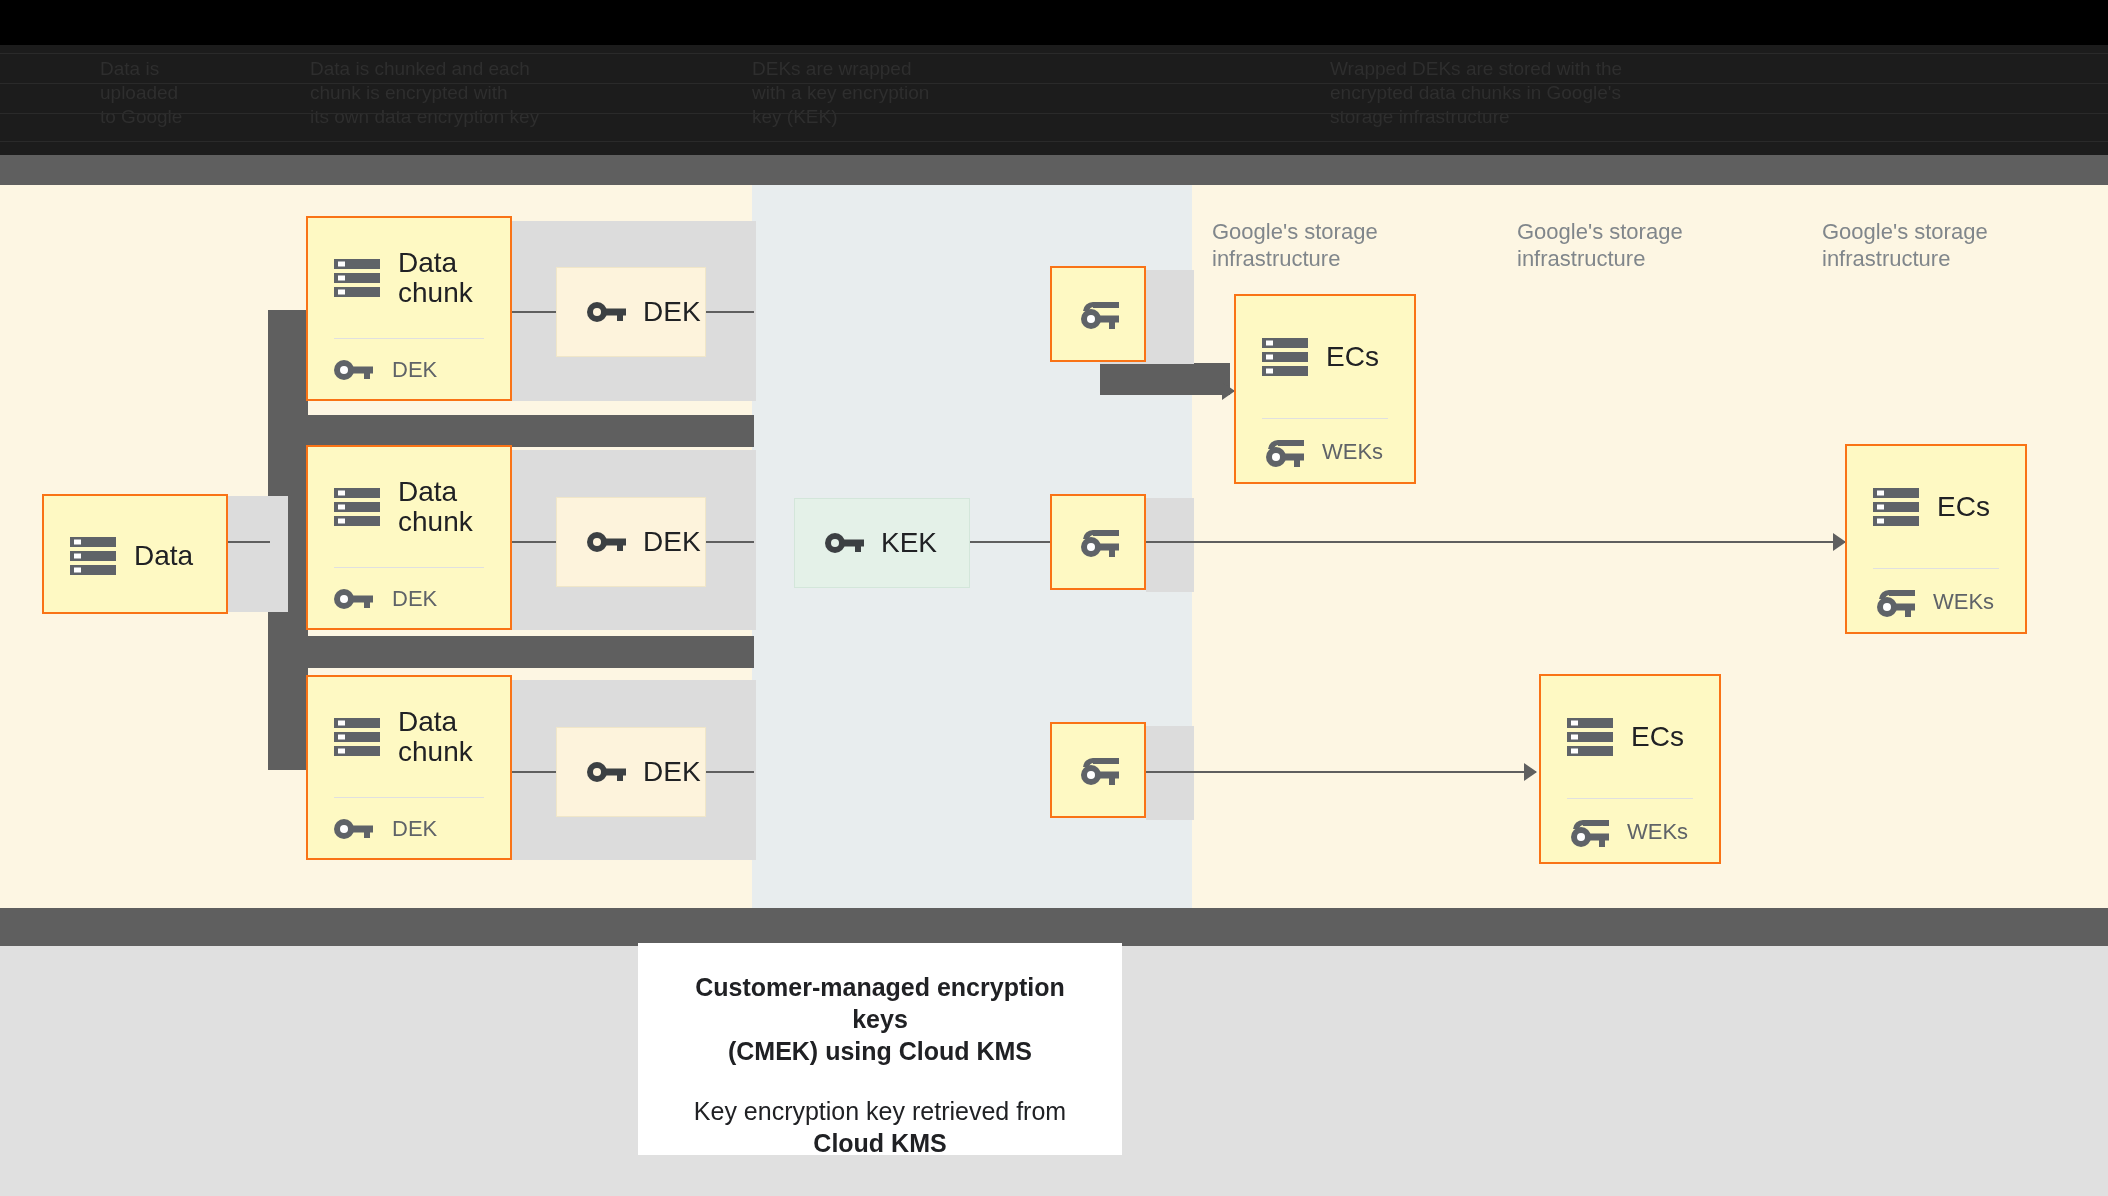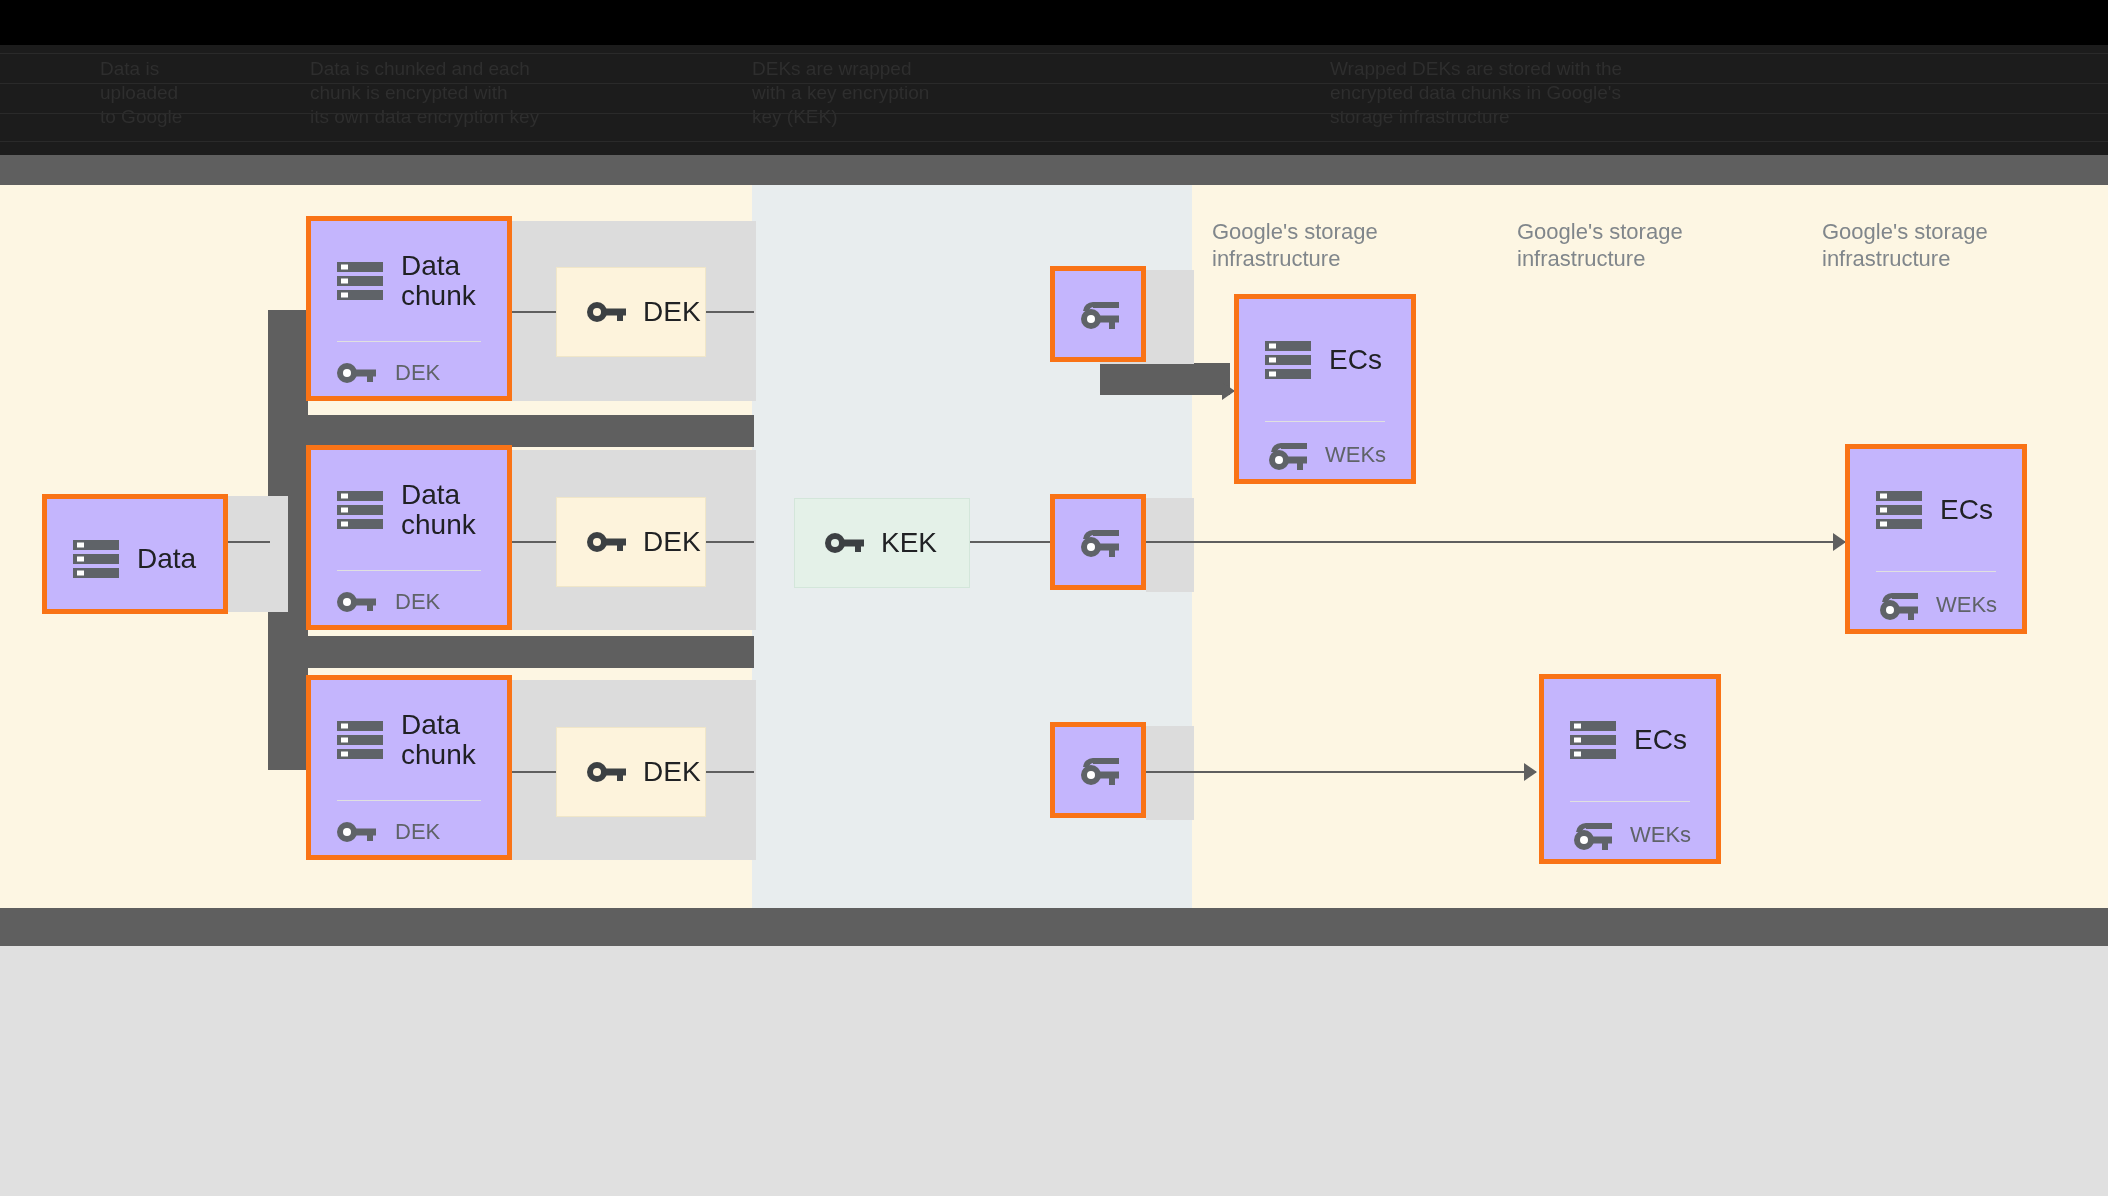--- a/index.html
+++ b/index.html
@@ -23,21 +23,21 @@
   .band-dark-bottom{position:absolute;left:0;top:908px;width:2108px;height:38px;background:#5f5f5f;}
   .band-grey-bottom{position:absolute;left:0;top:946px;width:2108px;height:250px;background:#e0e0e0;}
 
   
   .spine{position:absolute;background:#5f5f5f;}
 
   
   .shadow-block{position:absolute;background:#dcdcdc;}
 
   
-  .card{position:absolute;background:#c4b5fd;border:5px solid #f97316;box-sizing:border-box;}
+  .card{position:absolute;background:#fef9c3;border:2px solid #f97316;box-sizing:border-box;}
   .card-row{display:flex;align-items:center;gap:18px;padding:0 26px;}
   .card-label{font-size:28px;color:#202124;white-space:nowrap;}
   .card-sub-label{font-size:22px;color:#5f6368;white-space:nowrap;}
   .divider{height:1px;background:#e0e0e0;margin:0 26px;}
 
   .chip{position:absolute;box-sizing:border-box;display:flex;align-items:center;gap:16px;padding-left:30px;}
   .chip-dek{background:#fdf3dc;border:1px solid #f0e6c8;}
   .chip-kek{background:#e4f1e8;border:1px solid #d3e6da;text-align:center;}
   .chip-label{font-size:28px;color:#202124;}
 
@@ -400,14 +400,20 @@
             <circle cx="14" cy="21" r="10" fill="#5f6368"></circle>
             <circle cx="14" cy="21" r="4" fill="#fff"></circle>
             <rect x="20" y="17.5" width="22" height="7" fill="#5f6368"></rect>
             <rect x="32" y="22" width="6" height="9" fill="#5f6368"></rect>
           </svg>
       </span>
       <span class="card-sub-label">WEKs</span>
     </div>
   </div>
 
+  <div class="caption" style="left:638px;top:943px;width:484px;height:212px;">
+    <div class="cap-title">Customer-managed encryption keys</div>
+    <div class="cap-title">(CMEK) using Cloud KMS</div>
+    <div class="cap-body">Key encryption key retrieved from</div>
+    <div class="cap-body" style="margin-top:0;font-weight:bold;">Cloud KMS</div>
+  </div>
 
 </div>
 
 </body></html>

